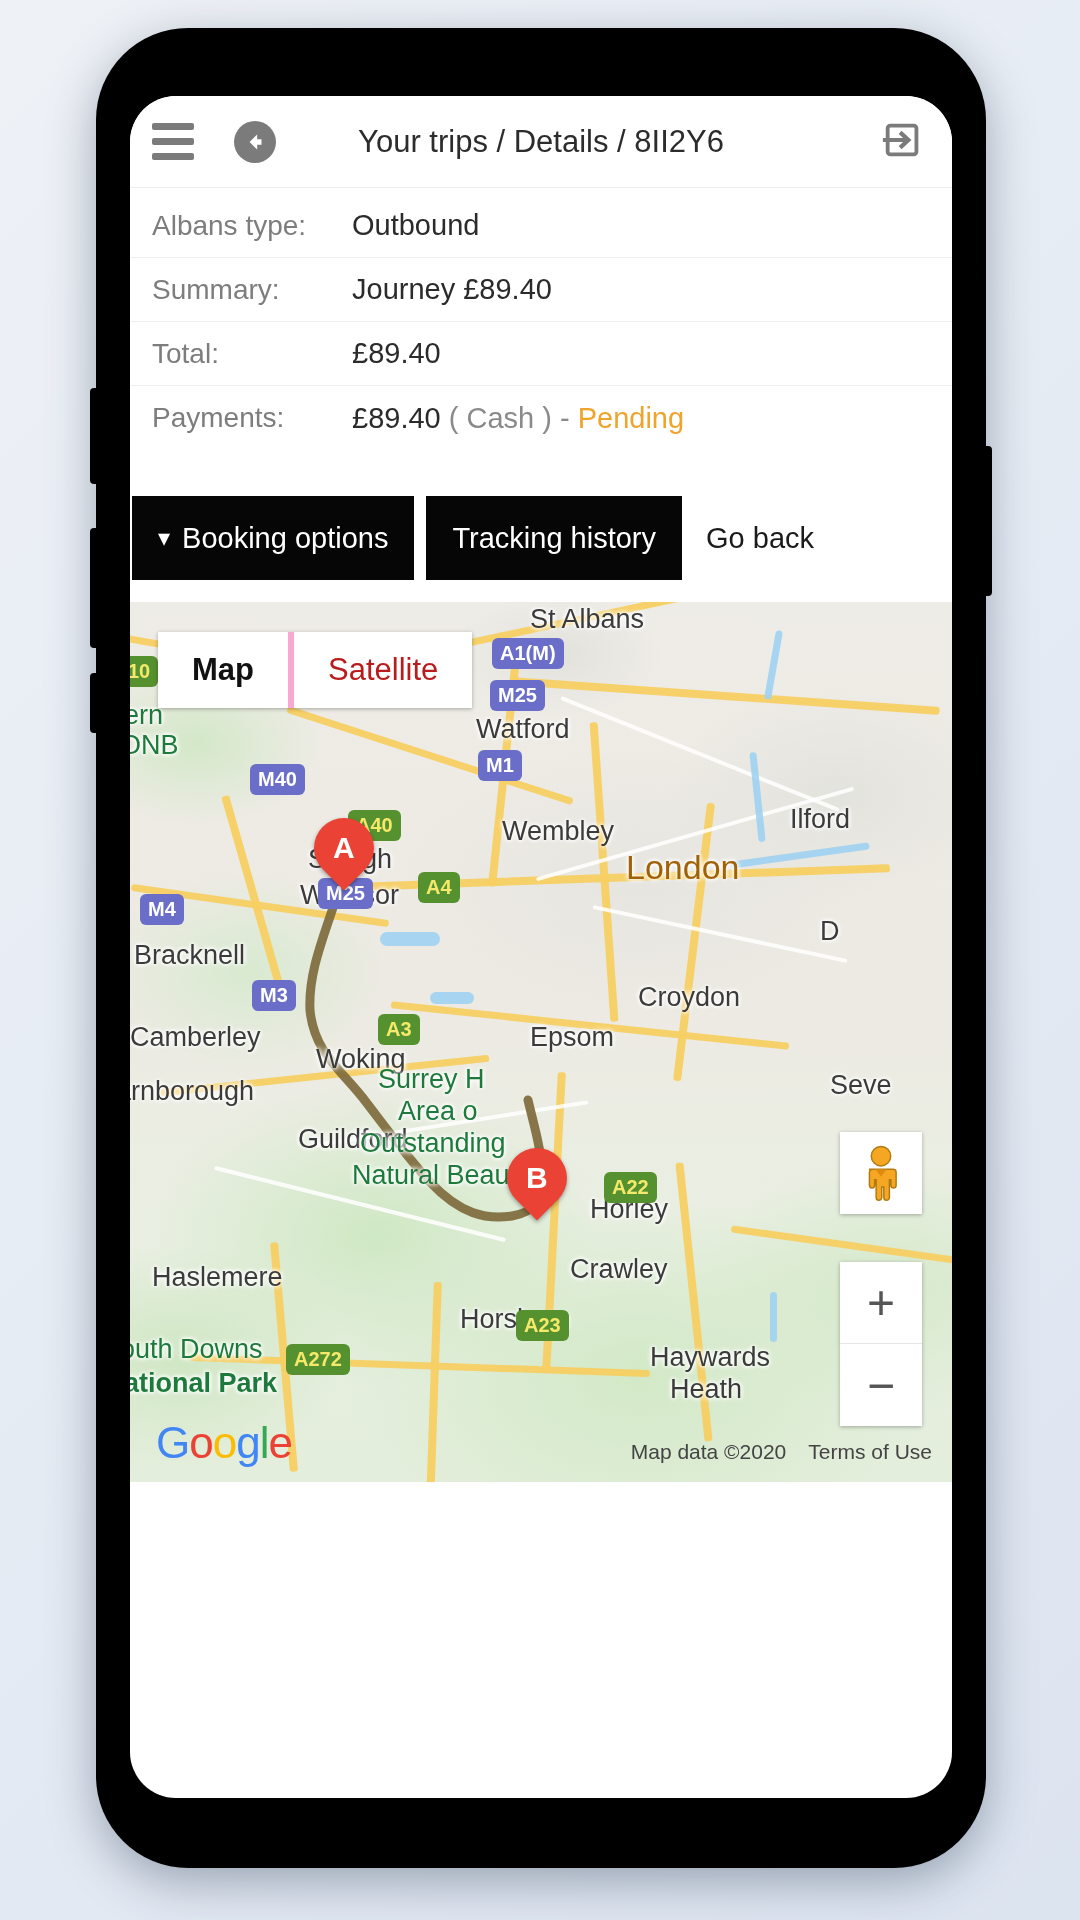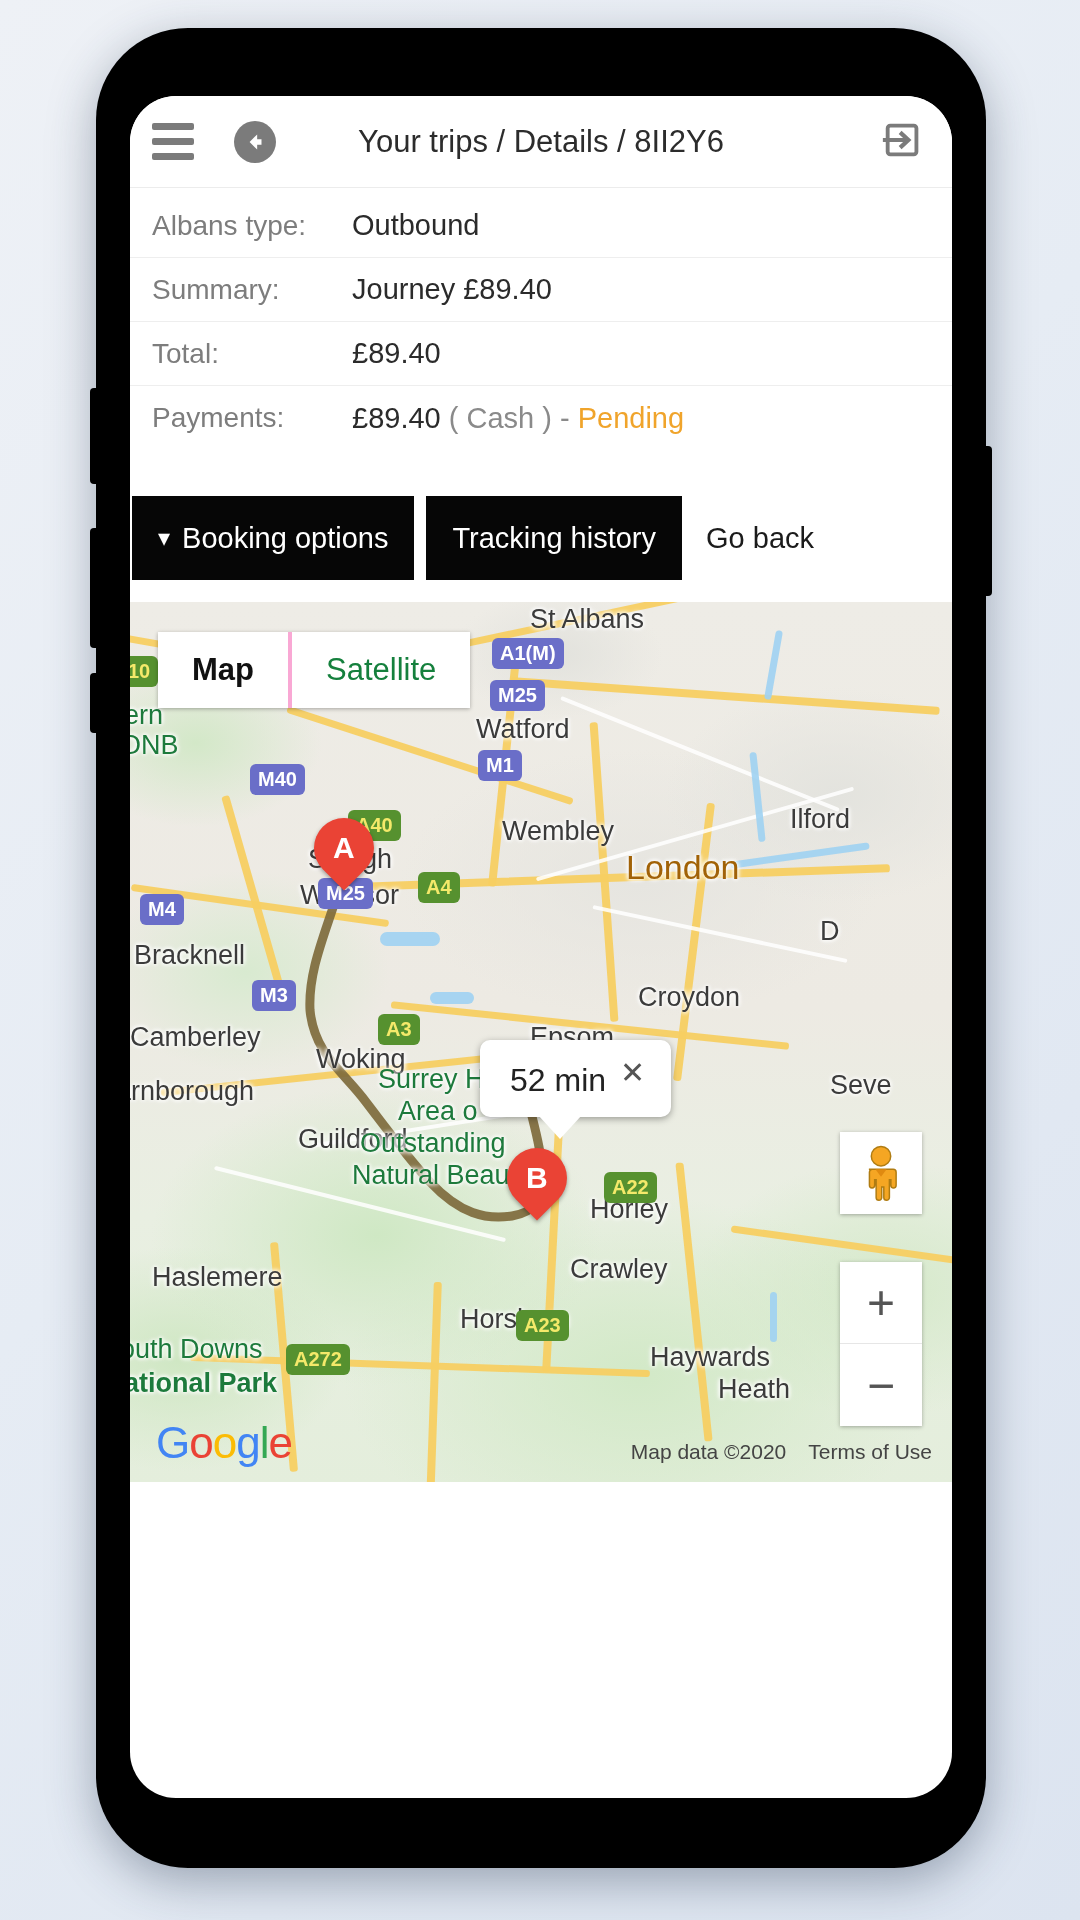--- a/index.html
+++ b/index.html
@@ -152,21 +152,21 @@
 
   
   #maptype {
     position: absolute; left: 28px; top: 30px;
     display: flex; background: #fff;
     box-shadow: 0 1px 4px rgba(0,0,0,.3);
     z-index: 6;
   }
   #maptype div { padding: 20px 34px; font-size: 31px; cursor: pointer; }
   #mt-map { color: #111; font-weight: bold; }
-  #mt-sat { color: #15803d; border-left: 4px solid #f9a8d4; }
+  #mt-sat { color: #b91c1c; border-left: 6px solid #f9a8d4; }
 
   
   .pin {
     position: absolute; width: 60px; height: 84px; z-index: 7; cursor: pointer;
     filter: drop-shadow(0 2px 2px rgba(0,0,0,.35));
   }
   .pin .head {
     width: 60px; height: 60px; border-radius: 50% 50% 50% 0;
     transform: rotate(-45deg);
     background: #ea4335;
@@ -352,24 +352,20 @@
         <div class="head">
             <span>A</span>
           </div>
       </div>
       <div class="pin" style="left:377px; top:546px;">
         <div class="head">
             <span>B</span>
           </div>
       </div>
 
-      <div id="bubble" style="left:350px; top:438px;">
-        <div id="bubble-text">52 min</div>
-        <div id="bubble-close">✕</div>
-      </div>
 
       <div id="pegman">
         <svg width="46" height="56" viewBox="0 0 24 30">
           <circle cx="12" cy="6" r="5.2" fill="#f5a623" stroke="#b07c12" stroke-width="0.8"></circle>
           <path d="M5.5 13 h13 a1.6 1.6 0 0 1 1.6 1.6 v7 a1.4 1.4 0 0 1 -2.8 0 v-3 h-0.8 v9.5 a1.5 1.5 0 0 1 -3 0 v-5.6 h-1.1 v5.6 a1.5 1.5 0 0 1 -3 0 v-9.5 h-0.8 v3 a1.4 1.4 0 0 1 -2.8 0 v-7 a1.6 1.6 0 0 1 1.6 -1.6 z" fill="#f5a623" stroke="#b07c12" stroke-width="0.8"></path>
           <path d="M9 13 L12 17 L15 13 z" fill="#e08a10"></path>
         </svg>
       </div>
 
       <div id="zoomctl">
@@ -397,21 +393,21 @@
         <div class="city" style="left: 0px; top: 420px;">Camberley</div>
         <div class="city" style="left: 400px; top: 420px;">Epsom</div>
         <div class="city" style="left: 186px; top: 442px;">Woking</div>
         <div class="city" style="left: -14px; top: 474px;">arnborough</div>
         <div class="city" style="left: 168px; top: 522px;">Guildford</div>
         <div class="city" style="left: 460px; top: 592px;">Horley</div>
         <div class="city" style="left: 440px; top: 652px;">Crawley</div>
         <div class="city" style="left: 22px; top: 660px;">Haslemere</div>
         <div class="city" style="left: 330px; top: 702px;">Horsham</div>
         <div class="city" style="left: 520px; top: 740px;">Haywards</div>
-        <div class="city" style="left: 540px; top: 772px; margin-left: 48px;">Heath</div>
+        <div class="city" style="left: 540px; top: 772px;">Heath</div>
         <div class="city" style="left: 700px; top: 468px;">Seve</div>
         <div class="city" style="left: 690px; top: 314px;">D</div>
         <div class="city park" style="left: -6px; top: 98px;">ern</div>
         <div class="city park" style="left: -10px; top: 128px;">ONB</div>
         <div class="city park" style="left: 248px; top: 462px;">Surrey H</div>
         <div class="city park" style="left: 268px; top: 494px;">Area o</div>
         <div class="city park" style="left: 230px; top: 526px;">Outstanding</div>
         <div class="city park" style="left: 222px; top: 558px;">Natural Beau</div>
         <div class="city park" style="left: -10px; top: 732px;">outh Downs</div>
         <div class="city park" style="left: -6px; top: 766px; font-weight: bold;">ational Park</div>

